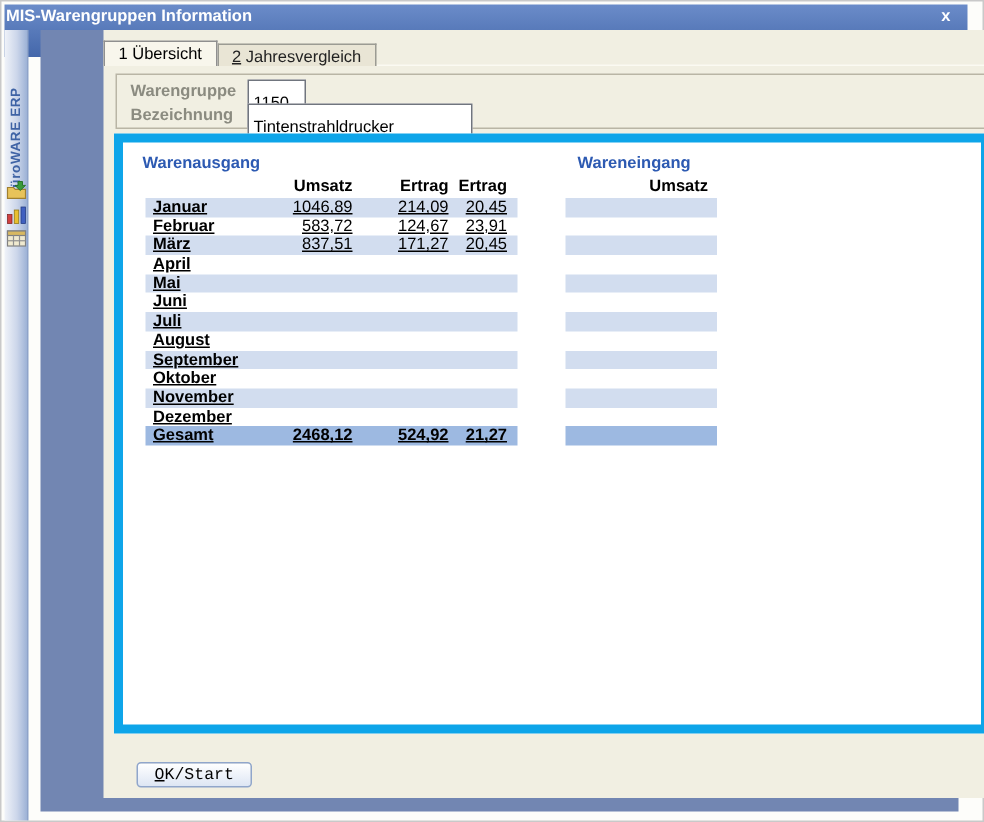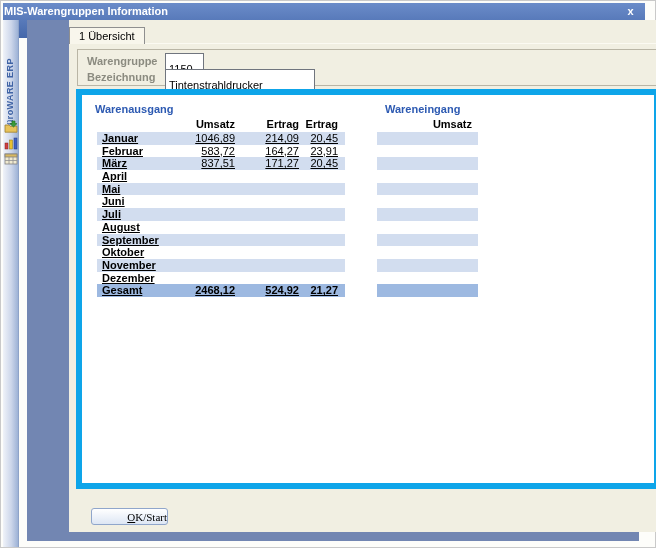--- a/index.html
+++ b/index.html
@@ -94,22 +94,22 @@
 
   .row.shaded .wa,.row.shaded .we{background:#d2ddef;}
   .row.total .wa,.row.total .we{background:#9db9e1;}
   .row.total{font-weight:bold;}
 
   
   .ok-btn{
     position:absolute;left:22px;top:488px;width:77px;height:17px;
     background:linear-gradient(#ffffff,#dde6f4);
     border:1px solid #90a6cb;border-radius:3px;
-    font-size:11px;font-family:Liberation Serif, serif;color:#000;
-    padding:0;cursor:default;text-align:right;
+    font-size:11px;font-family:Liberation Mono, monospace;color:#000;
+    padding:0;cursor:default;
   }
   .mn{display:block;line-height:14px;}
   .mn::first-letter{text-decoration:underline;}
 </style>
 </head>
 <body>
 
 <div class="window">
 
   <div class="titlebar">
@@ -147,20 +147,23 @@
 
   <div class="frame"></div>
 
   <div class="content">
 
     <div class="tabline"></div>
     <div class="tabs">
       <div class="tab active">
         <span class="tab-label">1 Übersicht</span>
       </div>
+      <div class="tab inactive">
+        <span class="tab-label">2 Jahresvergleich</span>
+      </div>
     </div>
 
     <div class="groupbox">
       <span class="f-label" style="top:5px;">Warengruppe</span>
       <input class="f-input" style="top: 3px; width: 39px;" value="1150">
       <span class="f-label" style="top:21px;">Bezeichnung</span>
       <input class="f-input" style="top: 19px; width: 150px;" value="Tintenstrahldrucker">
     </div>
 
     <div class="panel">
@@ -190,21 +193,21 @@
     </div>
     <div class="spacer"></div>
     <div class="we">
       <span class="cell-we"></span>
     </div>
   </div>
           <div class="row">
     <div class="wa">
       <span class="cell-month">Februar</span>
       <span class="cell-u">583,72</span>
-      <span class="cell-e">164,27</span>
+      <span class="cell-e">124,67</span>
       <span class="cell-p">23,91</span>
     </div>
     <div class="spacer"></div>
     <div class="we">
       <span class="cell-we"></span>
     </div>
   </div>
           <div class="row shaded">
     <div class="wa">
       <span class="cell-month">März</span>

